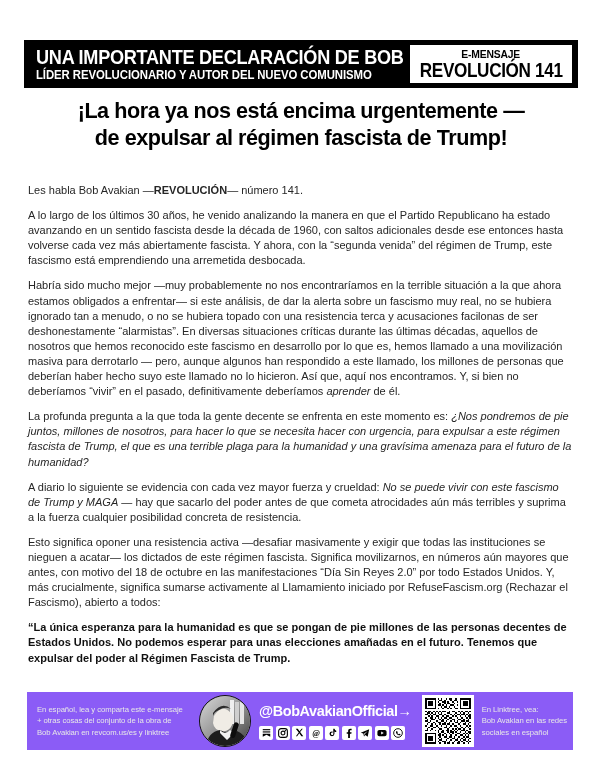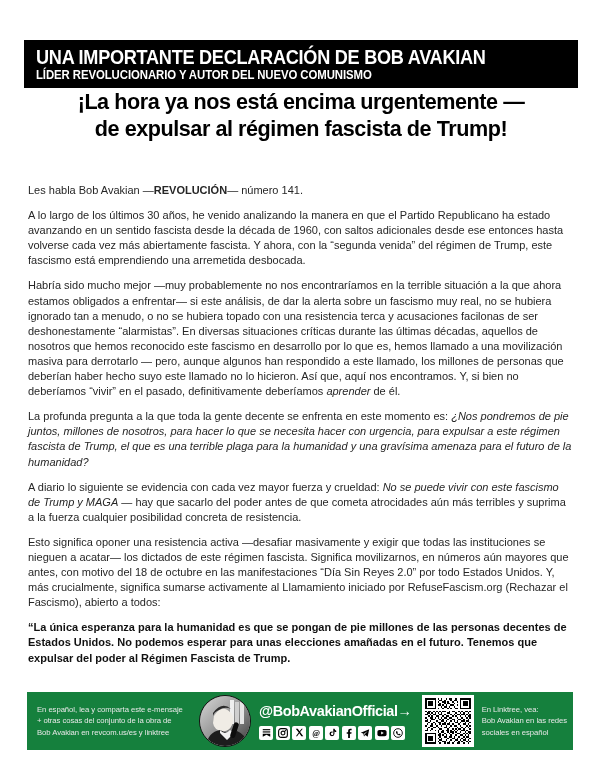--- a/index.html
+++ b/index.html
@@ -94,21 +94,21 @@
     letter-spacing: -0.4px;
     transform: scaleX(0.88);
     white-space: nowrap;
     margin-top: 0px;
   }
 
   
   .headline {
     position: absolute;
     left: 24px;
-    top: 88px;
+    top: 97px;
     width: 554px;
     text-align: center;
     font-weight: bold;
     font-size: 21.6px;
     line-height: 27px;
     letter-spacing: -0.45px;
     color: #000000;
   }
 
   
@@ -137,21 +137,21 @@
   b { font-weight: bold; }
   i { font-style: italic; }
 
   
   .footer {
     position: absolute;
     left: 27px;
     top: 692px;
     width: 546px;
     height: 58px;
-    background: #15803d;
+    background: #8b5cf6;
     display: flex;
     align-items: center;
     box-sizing: border-box;
   }
   .foot-text-left {
     flex: 0 0 auto;
     width: 160px;
     padding-left: 10px;
     color: #e8e8e8;
     font-size: 7.7px;
@@ -227,20 +227,24 @@
 </style>
 </head>
 <body>
 
 <div class="page">
 
   <div class="masthead">
     <div class="masthead-left">
       <div class="mast-title">UNA IMPORTANTE DECLARACIÓN DE BOB AVAKIAN</div>
       <div class="mast-sub">LÍDER REVOLUCIONARIO Y AUTOR DEL NUEVO COMUNISMO</div>
+    </div>
+    <div class="masthead-right">
+      <div class="badge-top">E-MENSAJE</div>
+      <div class="badge-main">REVOLUCIÓN 141</div>
     </div>
   </div>
 
   <div class="headline">
     <div>¡La hora ya nos está encima urgentemente —</div>
     <div>de expulsar al régimen fascista de Trump!</div>
   </div>
 
   <div class="body-copy">
 

